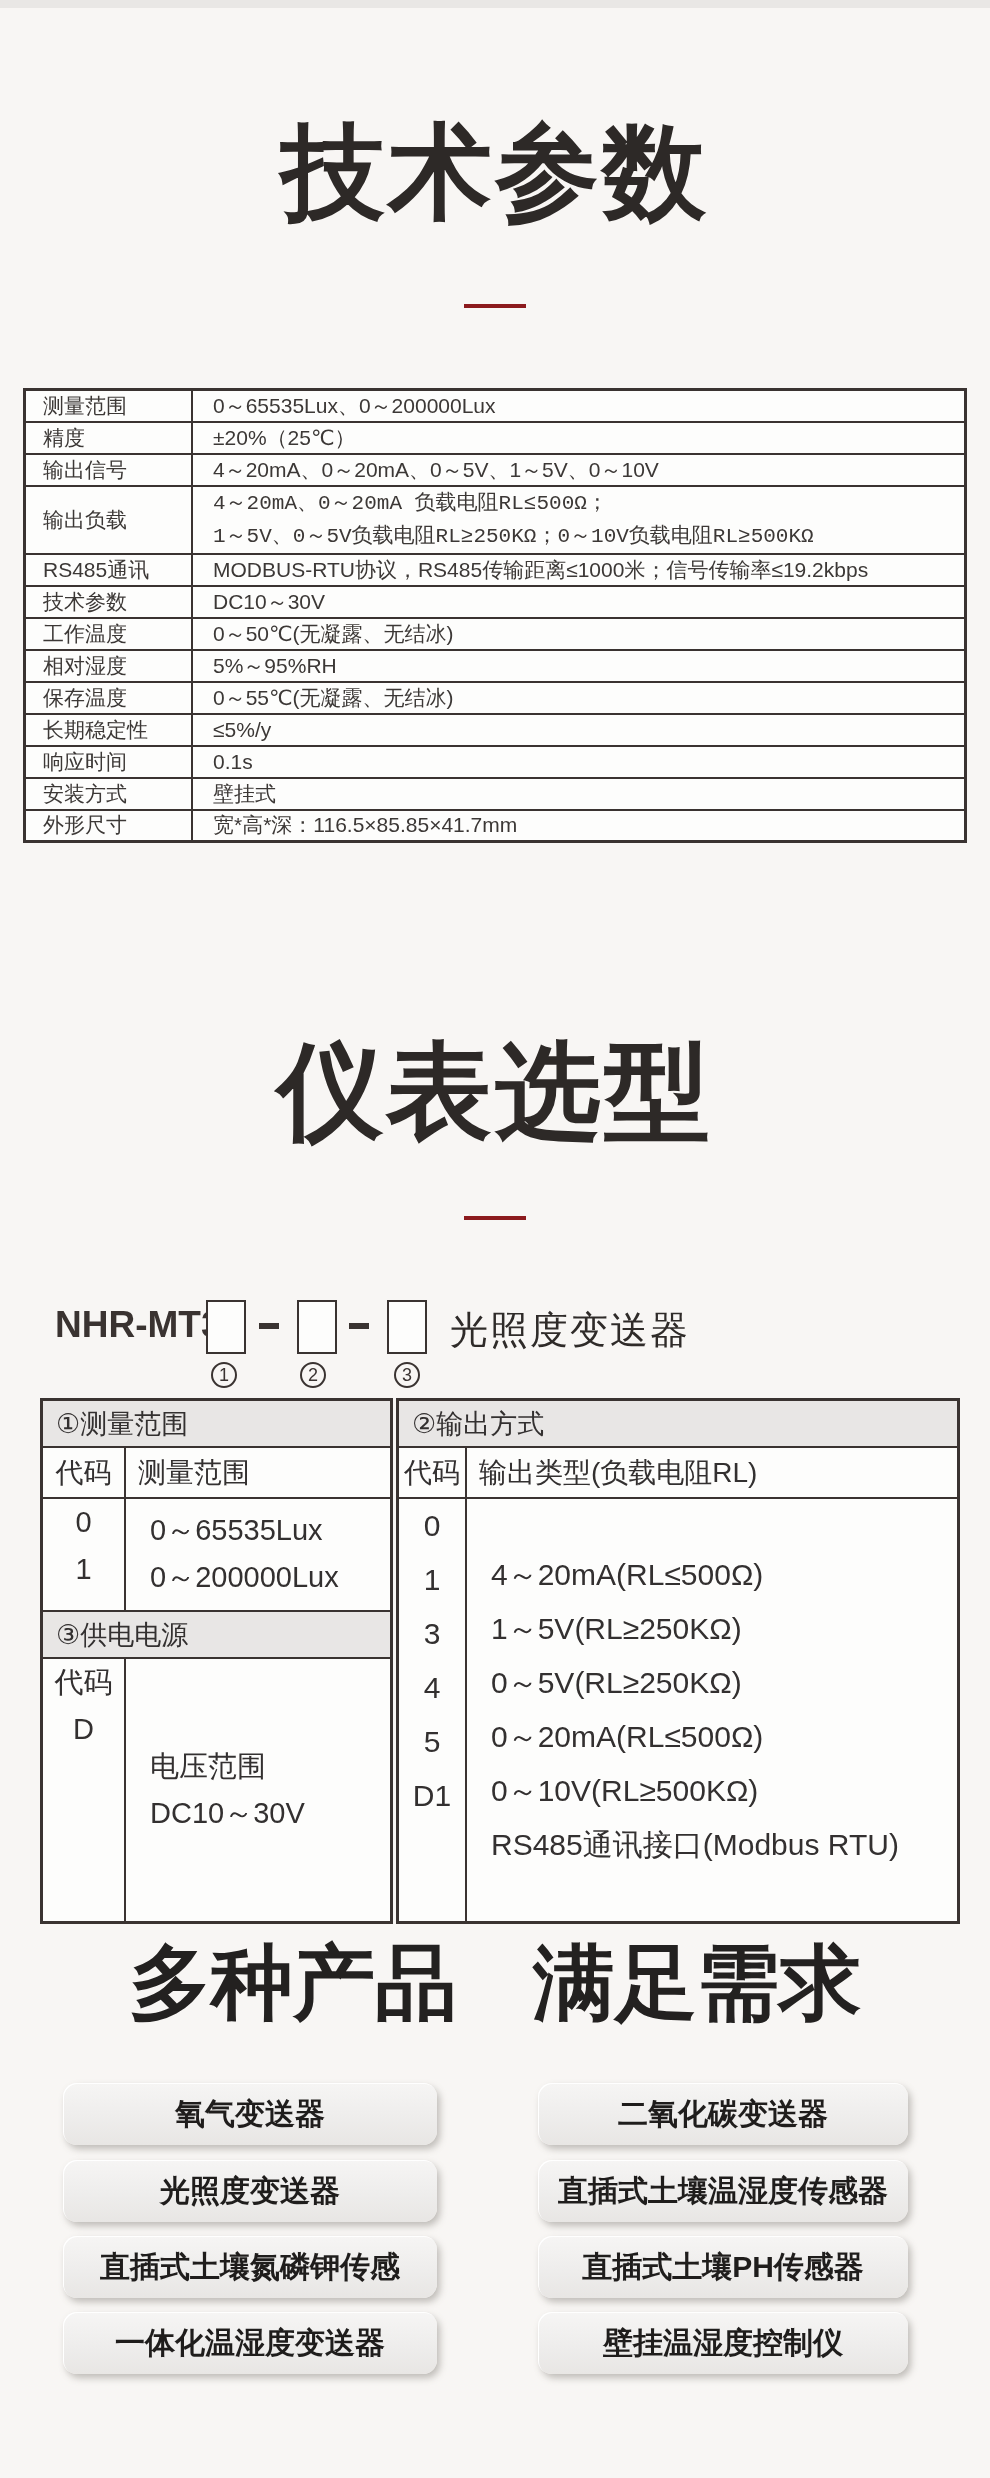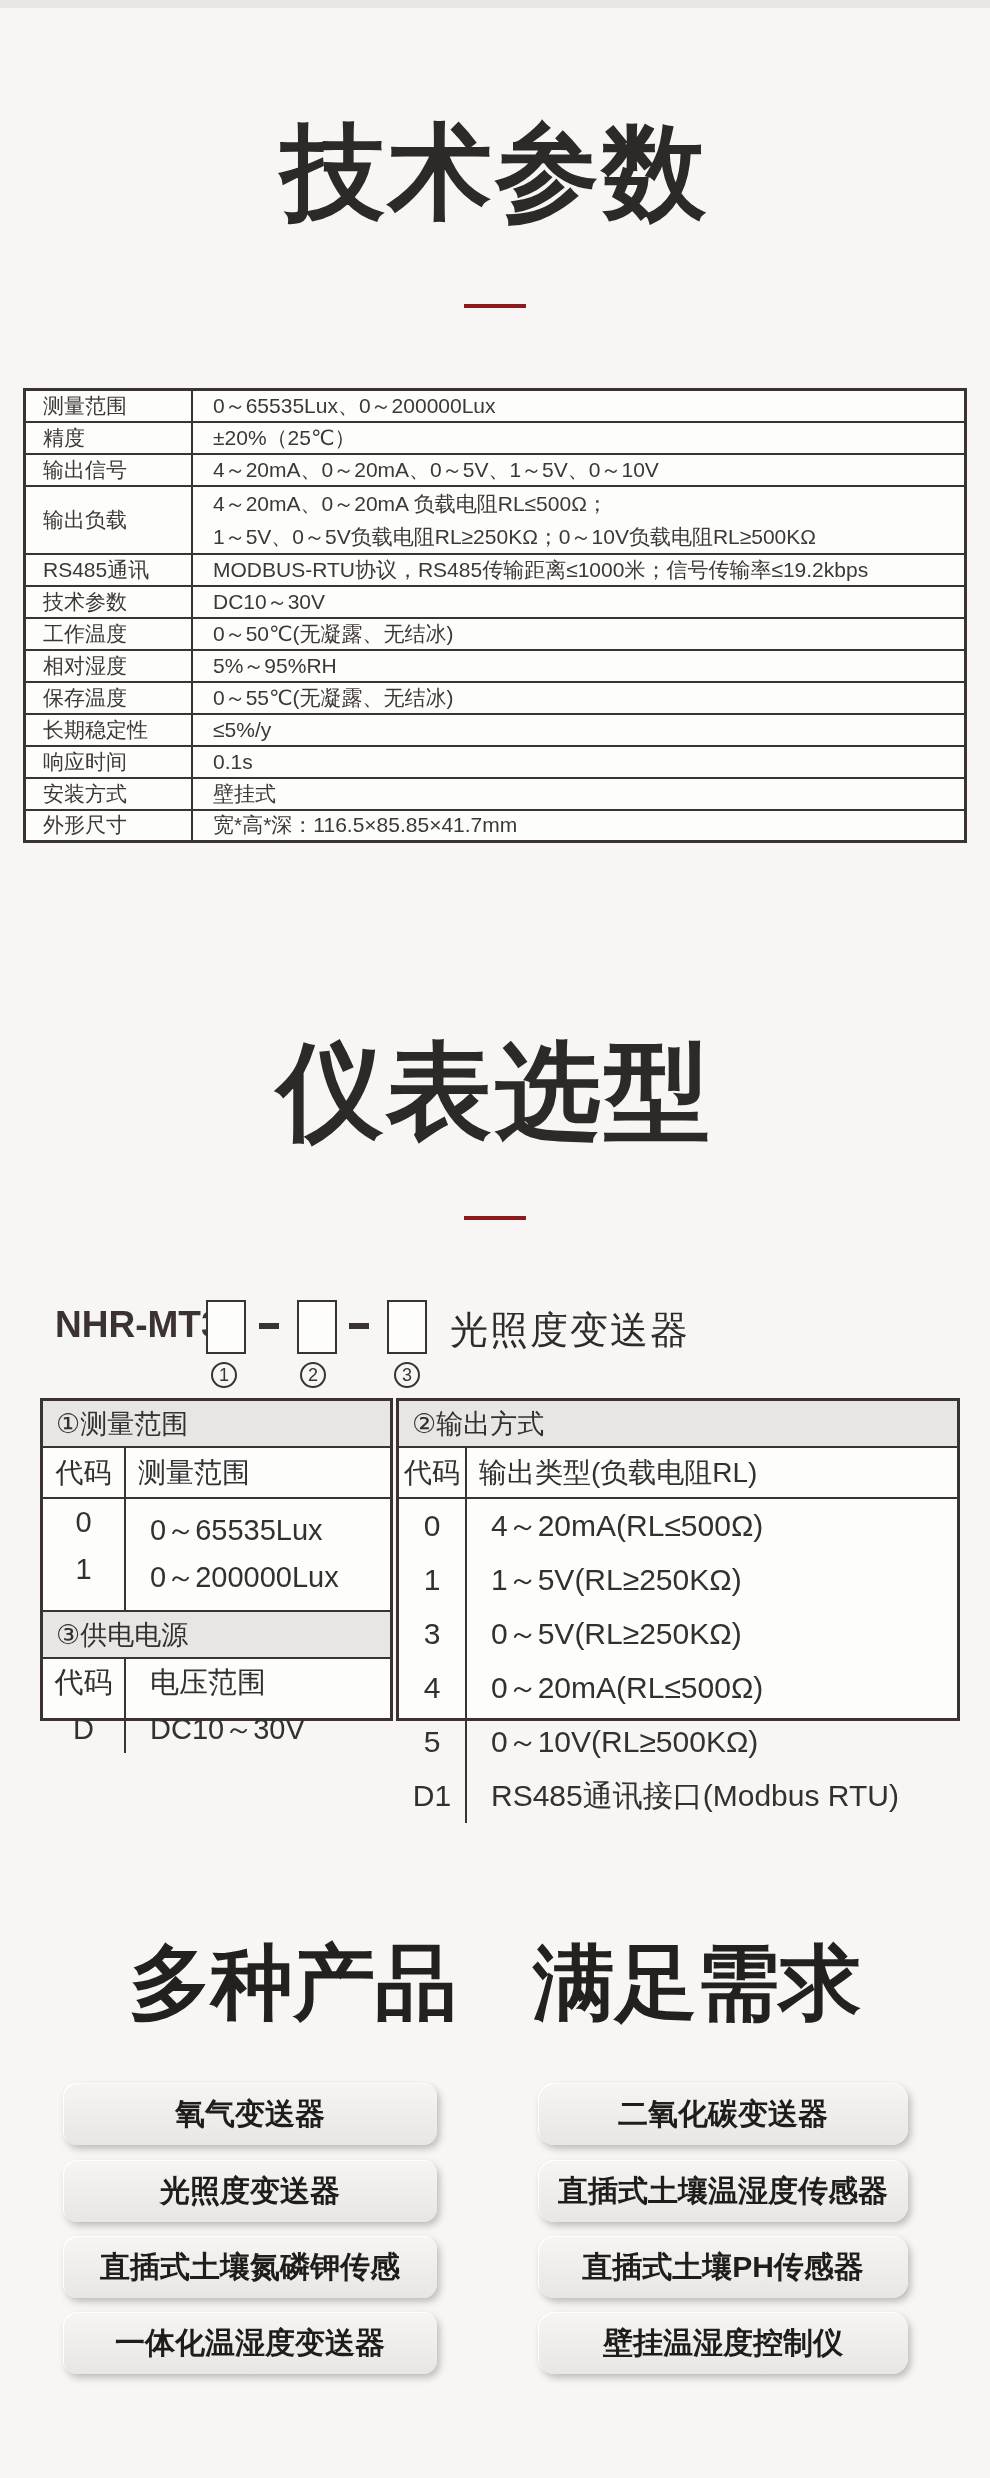--- a/index.html
+++ b/index.html
@@ -28,38 +28,38 @@
     border:3px solid #3a3331;table-layout:fixed;
   }
   .spec td{
     border:2px solid #3a3331;font-size:21px;vertical-align:middle;
     color:#3c3836;padding:0;
   }
   .spec tr{height:32px;}
   .spec tr.dbl{height:66px;}
   .spec td.lbl{width:148px;padding-left:17px;}
   .spec td.val{padding-left:20px;}
-  .spec td.val div{line-height:33px;}
+  .spec td.val div{line-height:33px;font-family:Liberation Mono, monospace;}
 
   
   .model-prefix{position:absolute;left:55px;top:1296px;font-size:37px;font-weight:bold;color:#3a3331;letter-spacing:0px;}
   .mbox{position:absolute;top:1292px;width:40px;height:54px;border:2px solid #3a3331;background:#fdfdfc;box-sizing:border-box;}
   .mb1{left:206px}.mb2{left:297px}.mb3{left:387px}
   .mdash{position:absolute;top:1315px;width:20px;height:6px;background:#3a3331;}
   .md1{left:259px}.md2{left:349px}
   .model-suffix{position:absolute;left:450px;top:1297px;font-size:38px;color:#2f2b29;letter-spacing:2px;}
   .mcirc{
     position:absolute;top:1354px;width:26px;height:26px;border:2px solid #3a3331;border-radius:50%;
     display:flex;align-items:center;justify-content:center;font-size:18px;color:#3a3331;box-sizing:border-box;
   }
   .mc1{left:211px}.mc2{left:300px}.mc3{left:394px}
 
   
   .selbox{
-    position:absolute;top:1390px;height:323px;background:#fdfdfc;
+    position:absolute;top:1390px;height:526px;background:#fdfdfc;
     border:3px solid #3a3331;box-sizing:border-box;color:#333030;
     display:flex;flex-direction:column;
   }
   .sel-left{left:40px;width:353px;}
   .sel-right{left:396px;width:564px;}
   .sel-head{
     height:47px;flex:0 0 47px;background:#e8e6e5;border-bottom:2px solid #3a3331;
     display:flex;align-items:center;padding-left:13px;font-size:27px;box-sizing:border-box;
   }
   .sel-cols{height:51px;flex:0 0 51px;border-bottom:2px solid #3a3331;display:flex;box-sizing:border-box;font-size:28px;}
@@ -86,21 +86,21 @@
     font-size:82px;font-weight:bold;color:#232120;line-height:1;white-space:nowrap;
   }
   .pbtn{
     position:absolute;height:62px;border-radius:14px;
     background:linear-gradient(180deg,#f6f5f4 0%,#eeedec 55%,#e8e6e4 100%);
     box-shadow:3px 4px 7px rgba(125,119,113,.45), inset 1px 1px 0 #ffffff;
     display:flex;align-items:center;justify-content:center;
     font-size:30px;font-weight:bold;color:#1f1d1c;cursor:pointer;white-space:nowrap;
   }
   .pl{left:63px;width:374px;}
-  .pr{left:538px;width:370px;border-radius:16px;}
+  .pr{left:538px;width:370px;}
   .r1{top:2075px}.r2{top:2152px}.r3{top:2228px}.r4{top:2304px}
 </style>
 </head>
 <body>
 
 <div class="page">
 
   <div class="title t1">技术参数</div>
   <div class="redline rl1"></div>
 

